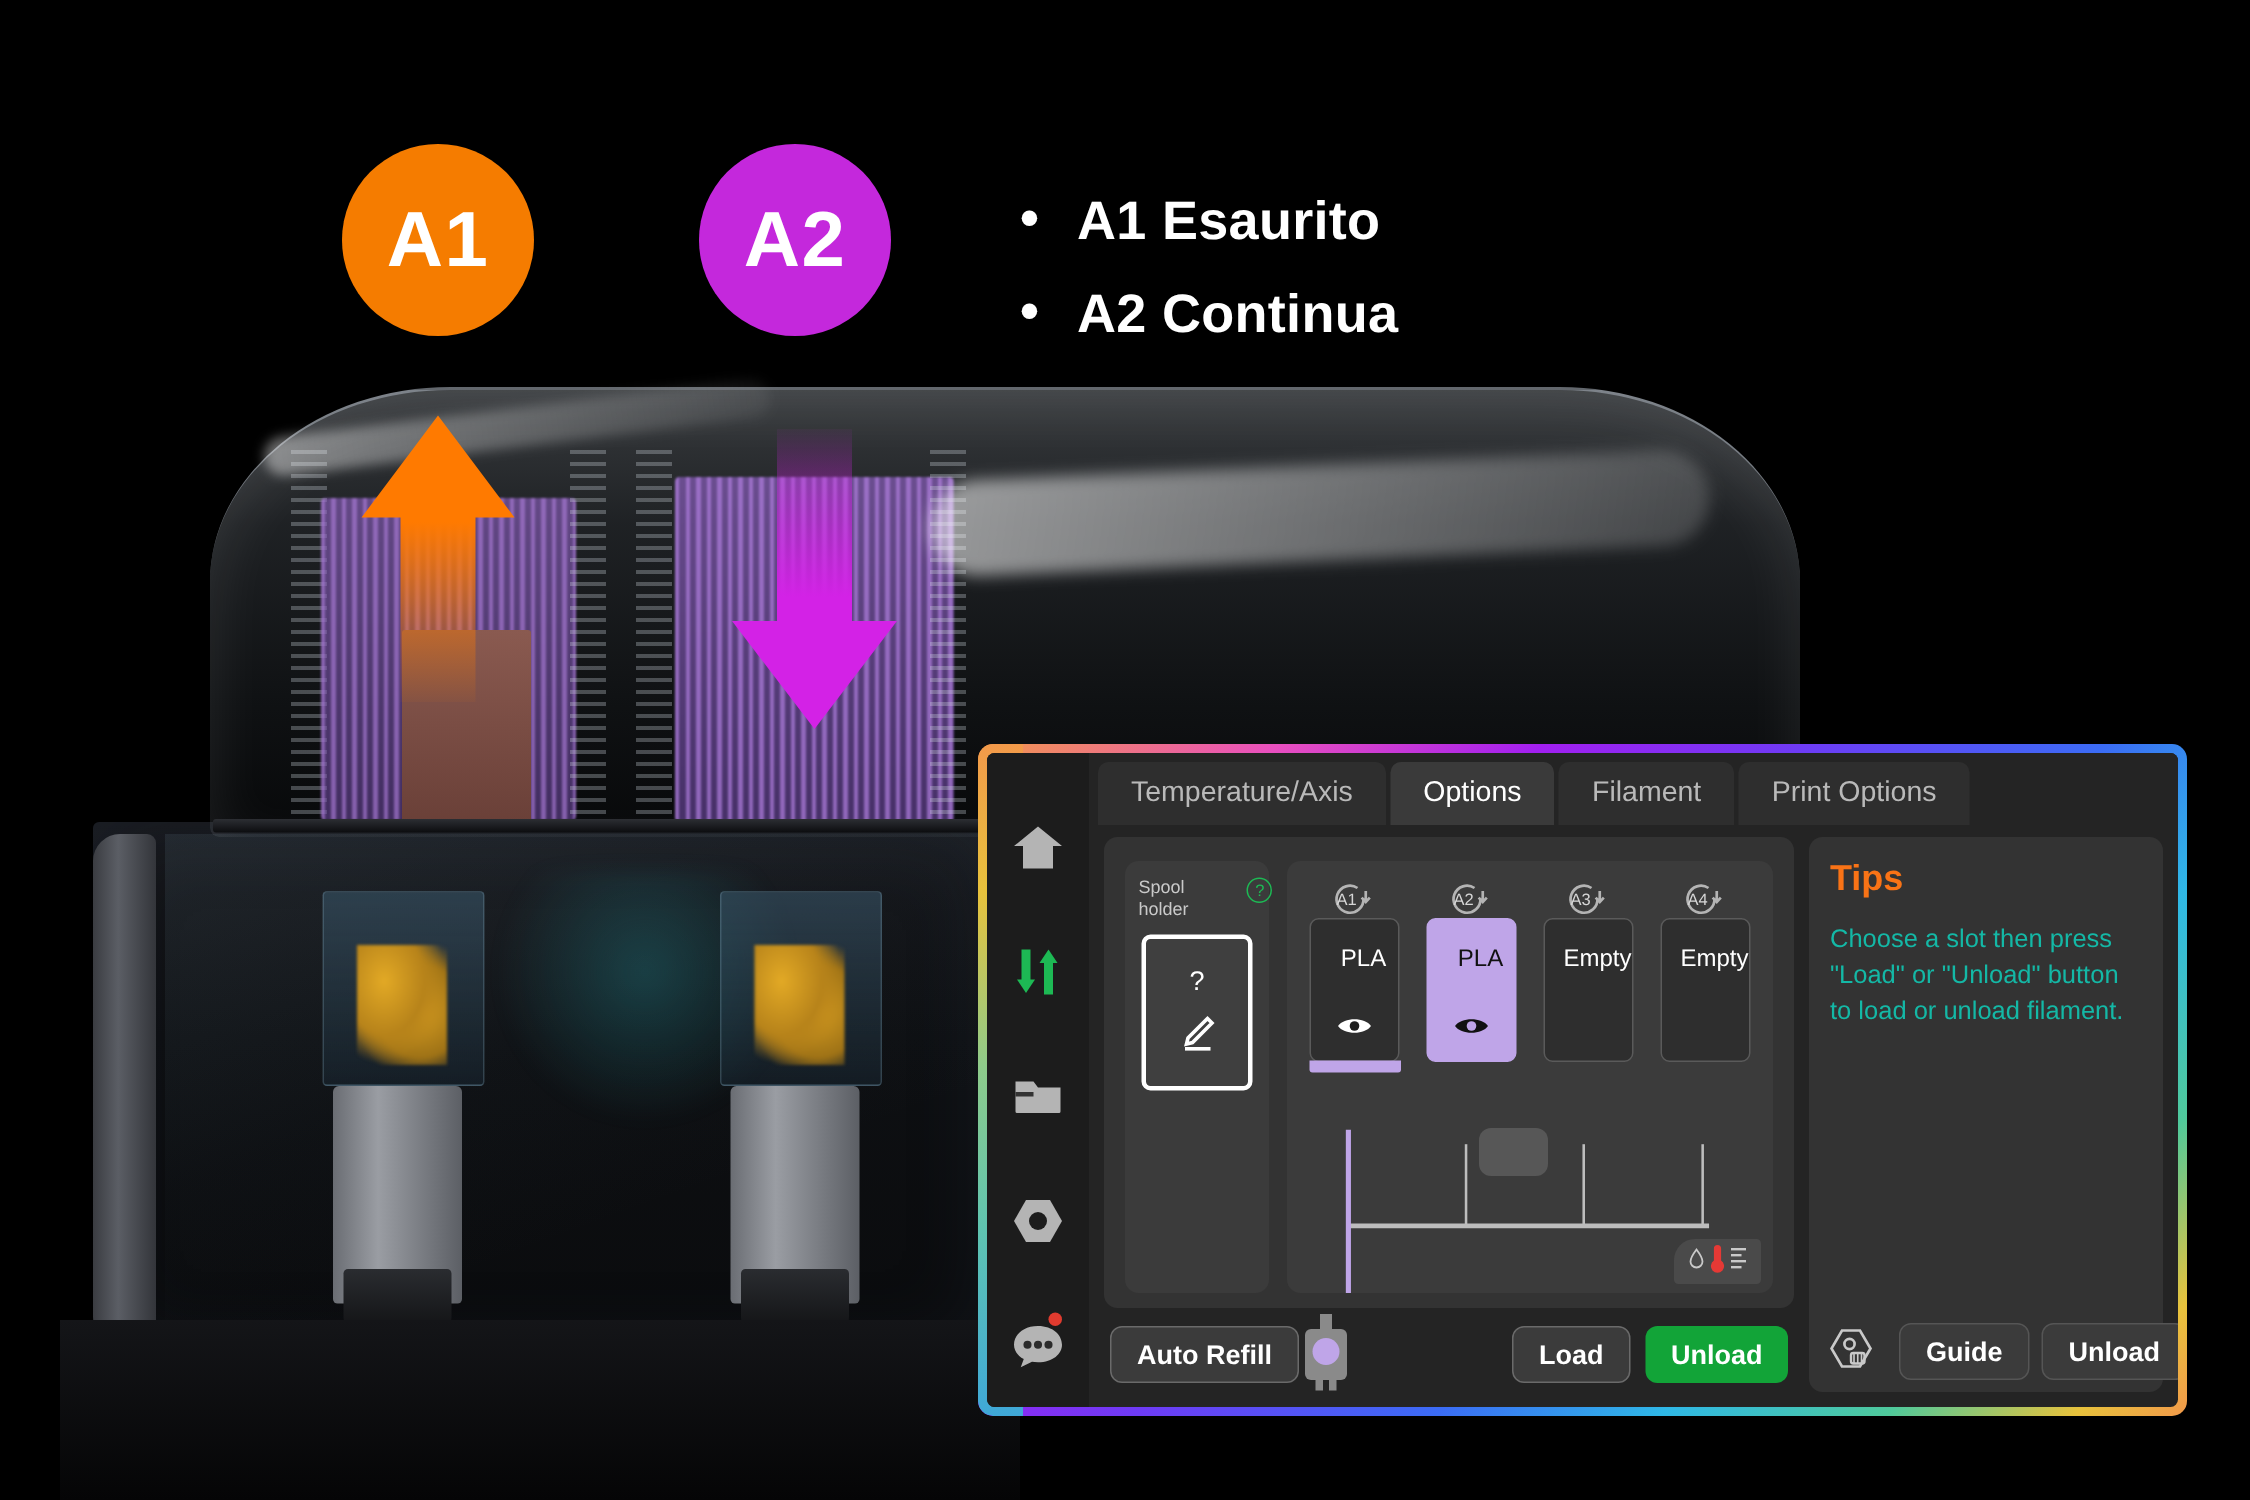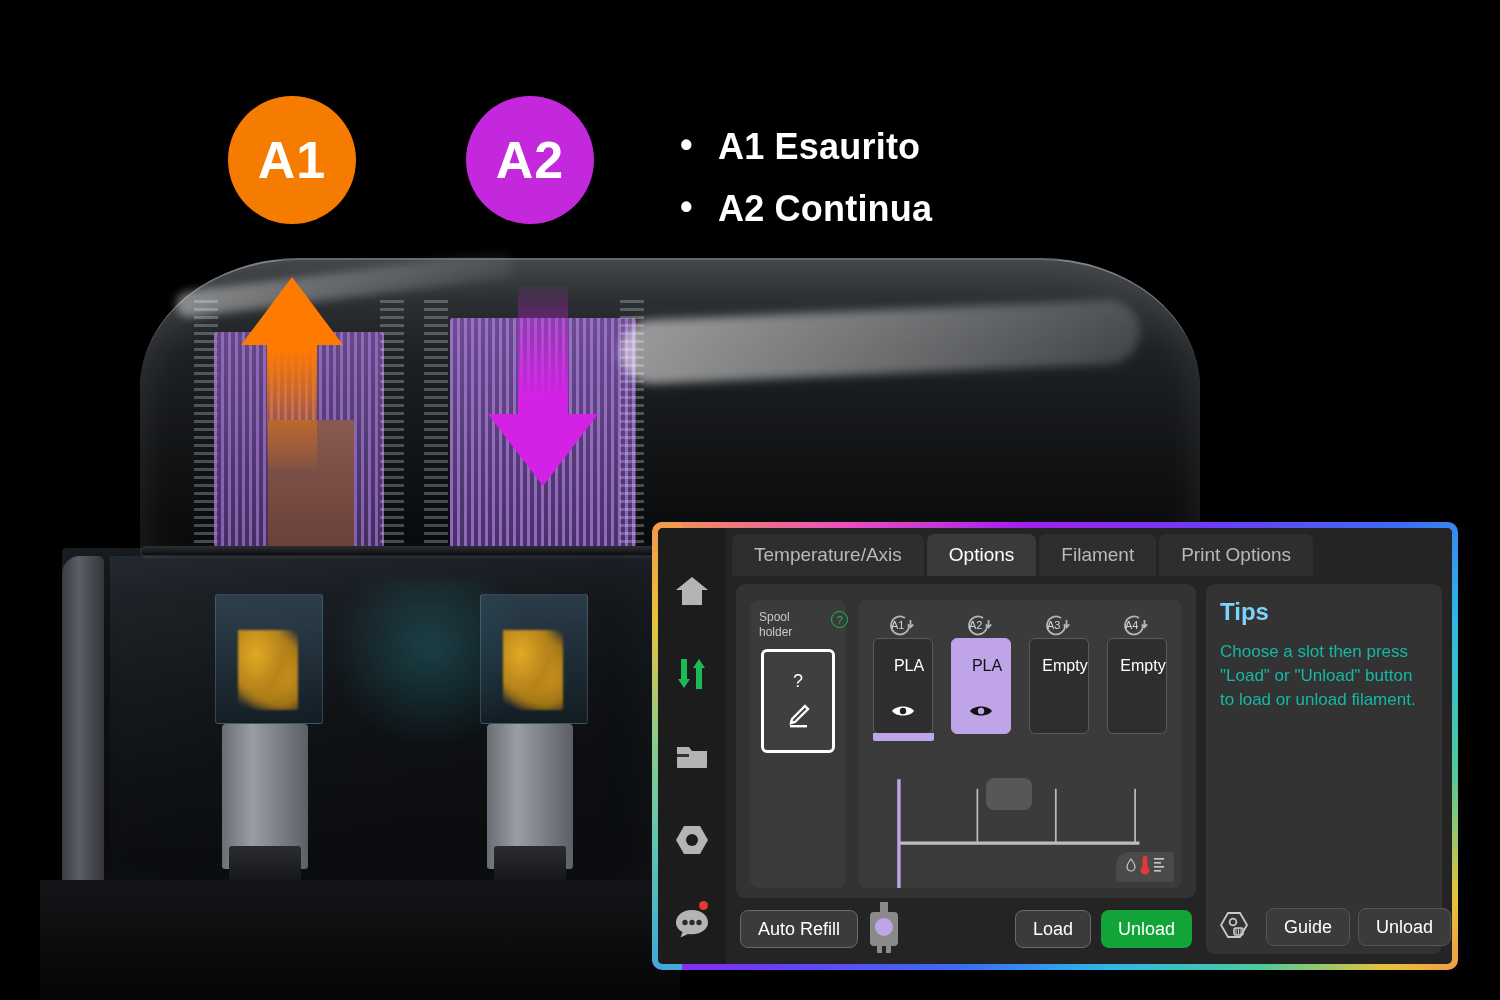--- a/index.html
+++ b/index.html
@@ -138,21 +138,21 @@
   #callouts li{
     list-style:none; color:#fff; font-size:36px; font-weight:bold;
     line-height:1.72; position:relative; padding-left:46px; letter-spacing:.2px;
   }
   #callouts li:before{
     content:"•"; position:absolute; left:8px; top:-2px; font-size:36px; color:#fff;
   }
 
   
   #ui-panel{
-    position:absolute; left:652px; top:522px; width:806px; height:448px;
+    position:absolute; left:652px; top:496px; width:806px; height:448px;
     padding:6px;
     background:linear-gradient(135deg,
        #F2994A 0%, #E94FBF 16%, #A21FF0 30%,
        #6E3BF5 44%, #3B6CF5 60%, #2FB8E6 72%,
        #4FC99B 84%, #E8C23C 94%, #F2994A 100%);
     border-radius:10px;
   }
   #ui-panel:before{
     content:""; position:absolute; inset:0; border-radius:10px;
     background:
@@ -243,36 +243,36 @@
     position:absolute; right:8px; bottom:6px; width:58px; height:30px;
     background:#4a4a4a; border-radius:14px 3px 3px 3px;
     display:flex; align-items:center; justify-content:center; gap:3px;
   }
 
   #bottom-row{
     height:56px; display:flex; align-items:center; padding:6px 4px 0 4px; gap:10px; position:relative;
   }
   .btn{
     border-radius:8px; font-size:18px; display:flex; align-items:center; justify-content:center;
-    padding:4px 17px; height:38px; white-space:nowrap;
+    padding:4px 17px; height:38px; white-space:nowrap;font-weight:bold;
   }
   .btn.ghost{ background:#3b3b3b; border:1px solid #6a6a6a; color:#fff; }
   .btn.green{ background:#12A438; color:#fff; }
   .spacer{ flex:1; }
 
   #nozzle{
     position:absolute; left:128px; bottom:-2px; width:40px; height:54px;
   }
 
   
   #tips-card{
     width:236px; flex:0 0 236px; background:#333333; border-radius:9px;
     padding:14px 14px 8px 14px; display:flex; flex-direction:column;
   }
-  #tips-title{ color:#7dd3fc; font-size:24px; font-weight:bold; margin-bottom:14px; }
+  #tips-title{ color:#f97316; font-size:24px; font-weight:bold; margin-bottom:14px; }
   #tips-body{ color:#14b8a6; font-size:17px; line-height:1.42; white-space:pre-line; }
   #tips-footer{ margin-top:auto; display:flex; align-items:center; gap:8px; padding-top:6px; }
 </style>
 </head>
 <body>
 
 <div id="photo">
   <div class="body-shell"></div>
   <div class="glass-sheen"></div>
   <div class="teal-glow"></div>

